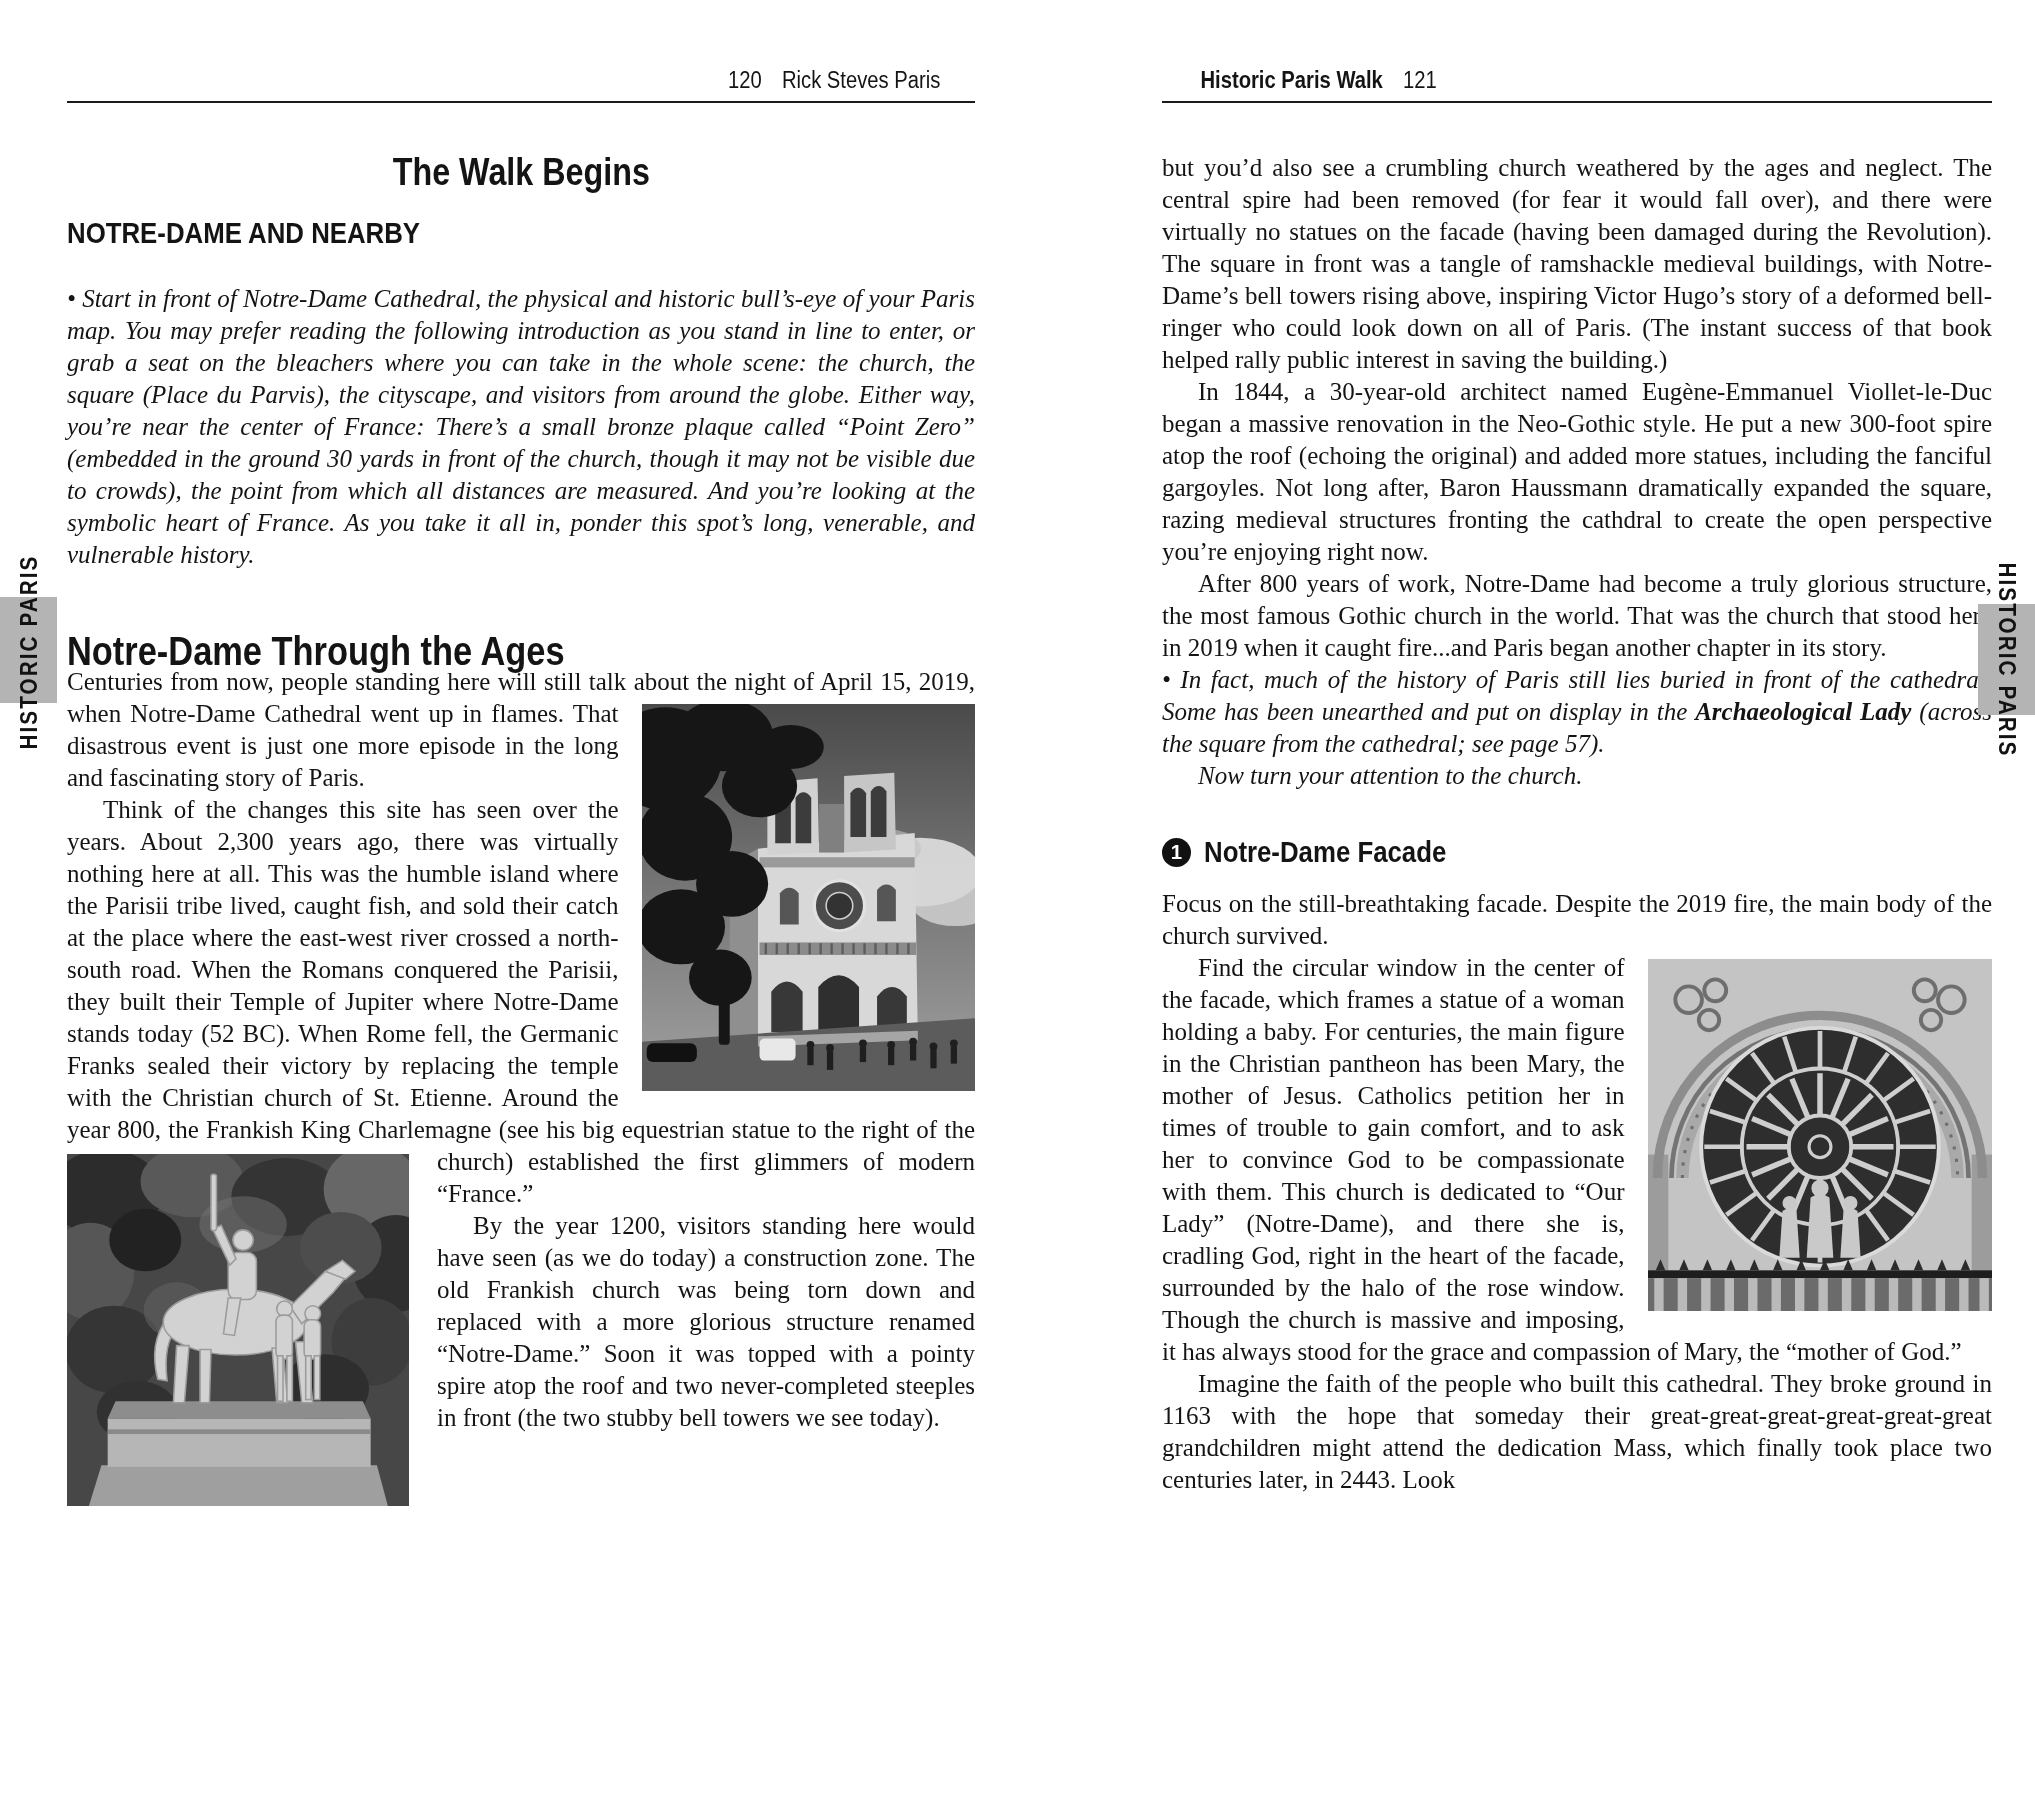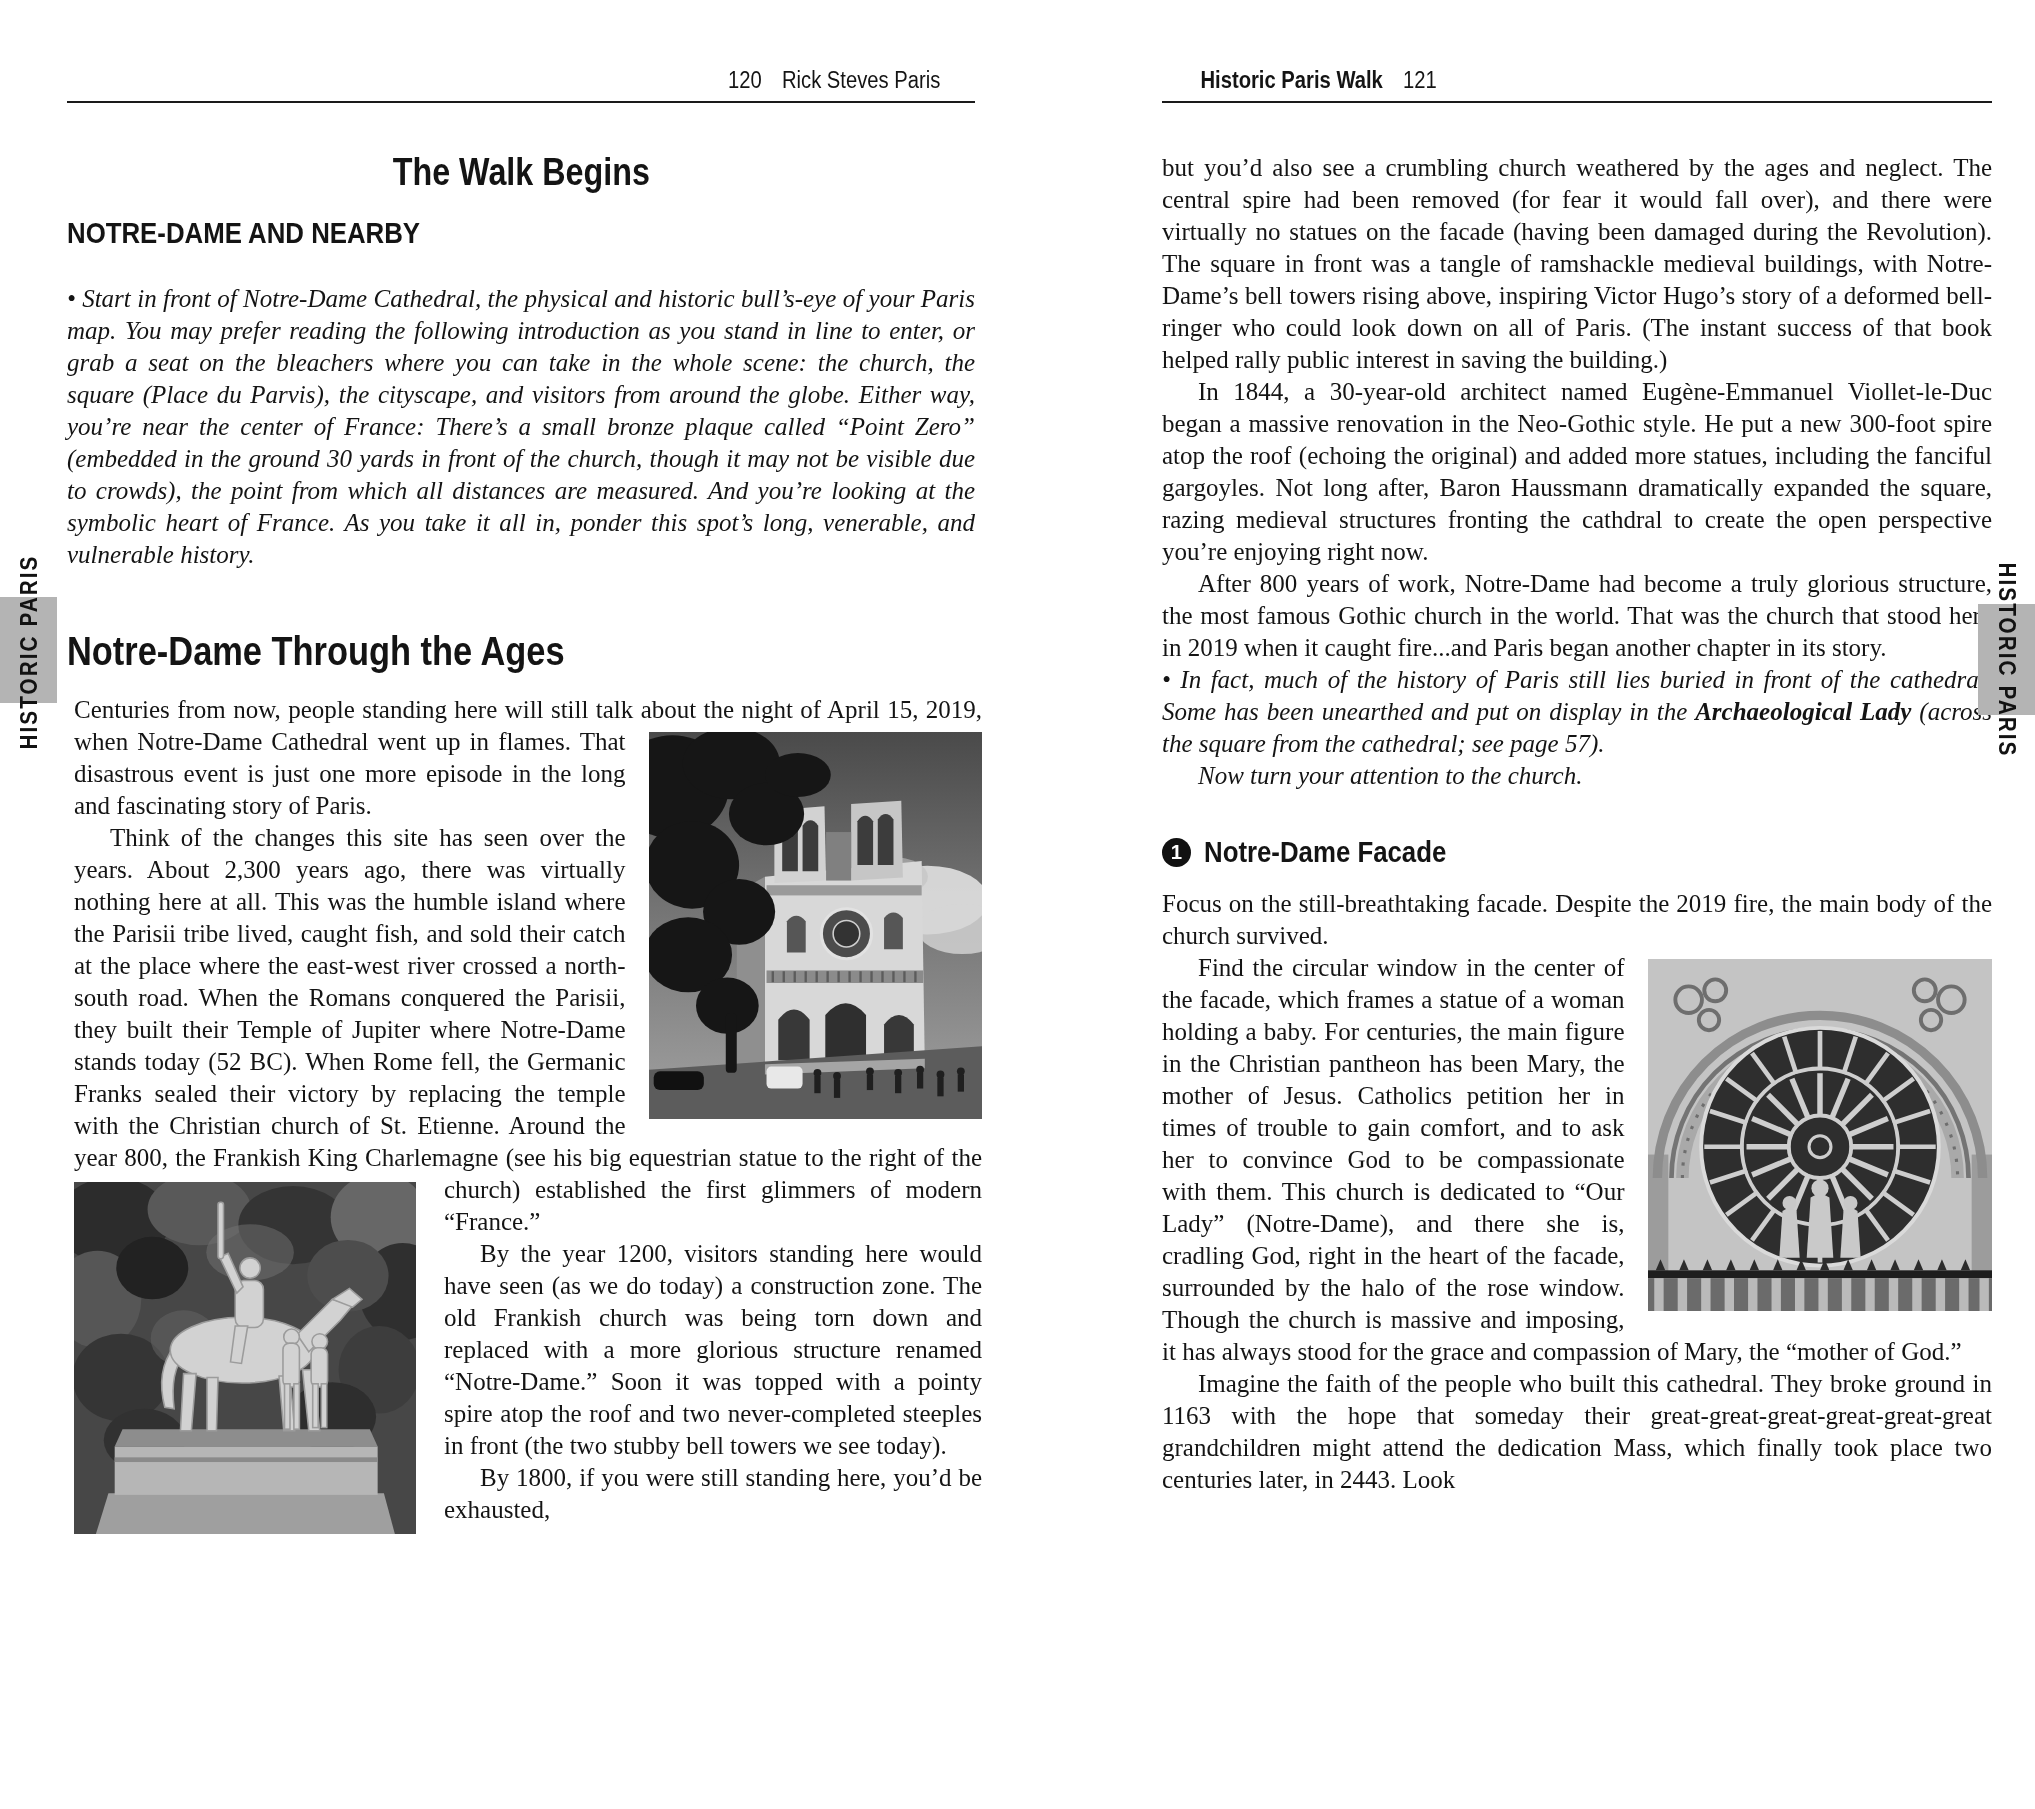--- a/index.html
+++ b/index.html
@@ -32,21 +32,21 @@
     font-family:"Liberation Sans", sans-serif;font-weight:bold;font-size:30px;}
   .sec-head .wrap,.subhead .wrap{display:inline-block;transform:scaleX(0.86);transform-origin:left center;white-space:nowrap;}
   .subhead{position:absolute;top:629px;left:0;
     font-family:"Liberation Sans", sans-serif;font-weight:bold;font-size:40px;}
 
   
   .bodytext{font-size:25px;line-height:32px;text-align:justify;hyphens:auto;}
   .bodytext p{margin:0;}
   .indent{text-indent:36px;}
   .intro{position:absolute;top:258px;left:0;width:908px;font-style:italic;}
-  .left-body{position:absolute;top:666px;left:7px;width:908px;margin-top:28px;}
+  .left-body{position:absolute;top:666px;left:0;width:908px;}
   .right-body{position:absolute;top:152px;left:0;width:830px;}
   .note{font-style:italic;}
   .note b{font-weight:bold;}
 
   .facade-head{margin:44px 0 20.4px 0;display:flex;align-items:center;gap:12.5px;
     font-family:"Liberation Sans", sans-serif;font-weight:bold;font-size:30px;text-indent:0;}
   .badge{flex:0 0 auto;width:29px;height:29px;border-radius:50%;background:#111;color:#fff;
     display:inline-flex;align-items:center;justify-content:center;
     font-family:"Liberation Sans", sans-serif;font-weight:bold;font-size:20.4px;}
 
@@ -207,21 +207,20 @@
               <rect x="281" y="258" width="7" height="58"></rect>
         <circle cx="314" cy="204" r="10"></circle>
               <rect x="303" y="212" width="21" height="50" rx="8"></rect>
         <rect x="305" y="258" width="7" height="56"></rect>
               <rect x="316" y="258" width="7" height="56"></rect>
       </g>
     </svg>
         </span><span>right of the church) established the first glimmers of modern “France.”</span></p>
 
     <p class="indent">By the year 1200, visitors standing here would have seen (as we do today) a construction zone. The old Frankish church was being torn down and replaced with a more glorious structure renamed “Notre-Dame.” Soon it was topped with a pointy spire atop the roof and two never-completed steeples in front (the two stubby bell towers we see today).</p>
-    <p class="indent">By 1800, if you were still standing here, you’d be exhausted,</p>
   </div>
 </div>
 
 <div class="page page-right">
   <div class="runhead runhead-right">
     <span class="wrap"><b>Historic Paris Walk</b><span class="gap"></span><span class="pgnum">121</span></span>
   </div>
   <div class="rule"></div>
 
   <div class="bodytext right-body">

